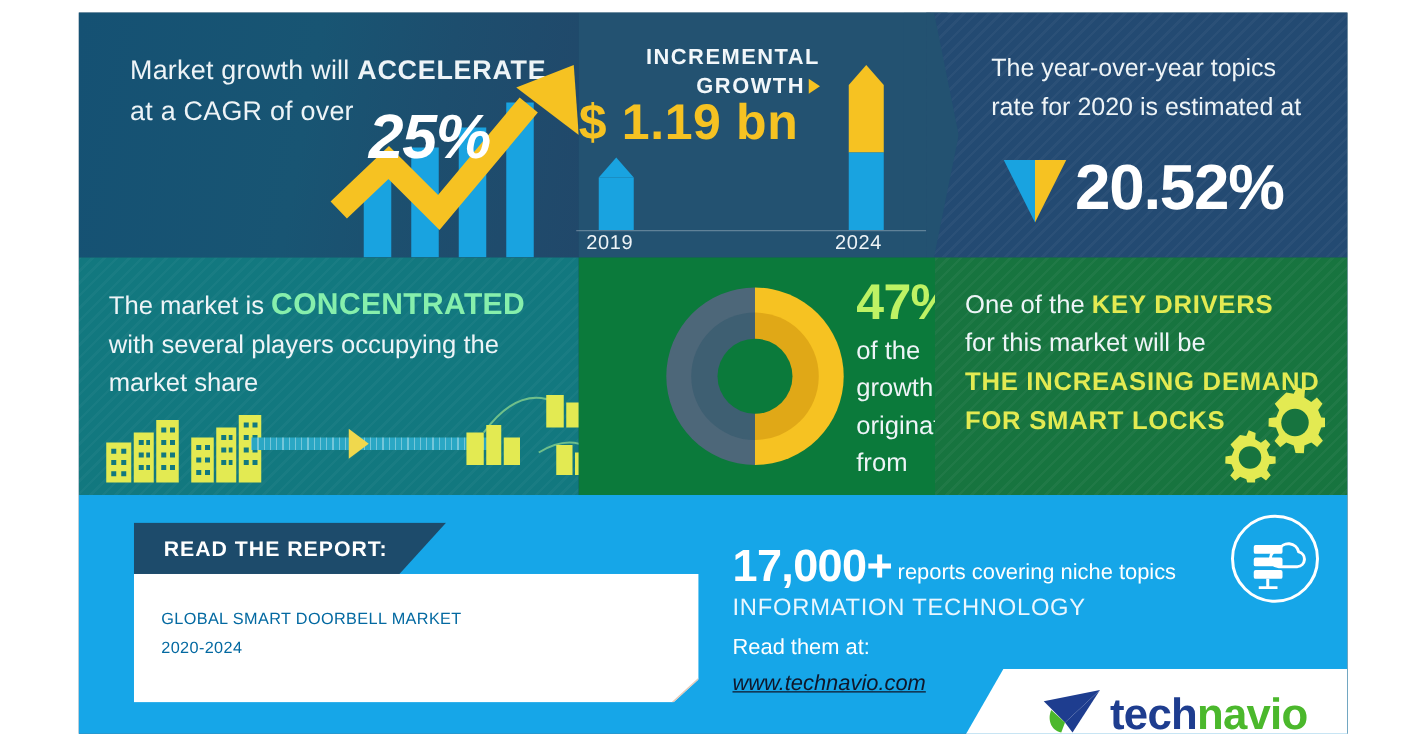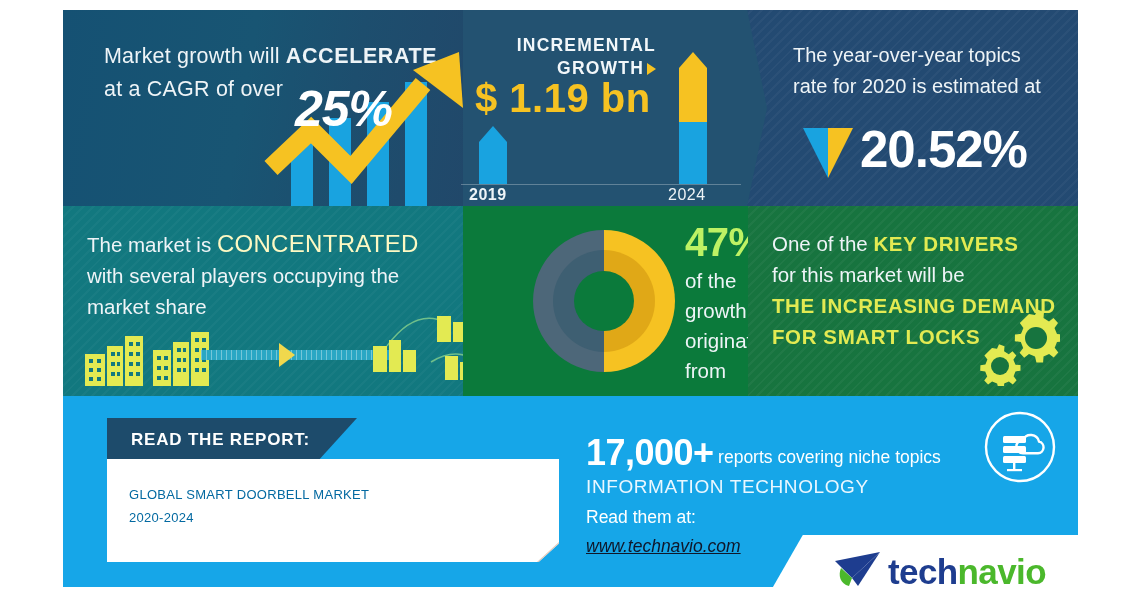--- a/index.html
+++ b/index.html
@@ -25,24 +25,24 @@
      clip-path:polygon(0 0,55% 0,100% 50%,55% 100%,0 100%);}
 
   .txt-accel{position:absolute;left:41px;top:30px;color:#eef4f7;font-size:21.5px;line-height:33px;letter-spacing:.2px;}
   .txt-accel b{font-weight:bold;letter-spacing:.6px;}
   .big25{position:absolute;left:232px;top:70px;color:#ffffff;font-size:50px;font-weight:bold;font-style:italic;letter-spacing:-1px;}
 
   .incr-label{position:absolute;left:403px;top:24px;width:190px;color:#f2f7fa;font-size:17.5px;line-height:23px;
      font-weight:bold;letter-spacing:1.2px;text-align:right;}
   .incr-caret{display:inline-block;width:0;height:0;border-left:9px solid #f6c222;
      border-top:6px solid transparent;border-bottom:6px solid transparent;vertical-align:middle;margin-left:3px;}
-  .incr-val{position:absolute;left:400px;top:66px;color:#f6c222;font-size:40px;font-weight:bold;letter-spacing:.5px;padding-left:12px;}
+  .incr-val{position:absolute;left:400px;top:66px;color:#f6c222;font-size:40px;font-weight:bold;letter-spacing:.5px;}
   .axis{position:absolute;left:398px;top:174px;width:290px;height:1px;background:rgba(255,255,255,.28);}
   .yr{position:absolute;color:#eef4f7;font-size:16px;letter-spacing:.5px;}
-  .yr-a{left:406px;top:176px;font-weight:bold;}
+  .yr-a{left:406px;top:176px;}
   .yr-b{left:605px;top:176px;}
   .arrowbar{position:absolute;bottom:22px;width:28px;}
   .arrowbar .head{width:0;height:0;margin:0 auto;border-left:14px solid transparent;border-right:14px solid transparent;}
   .arrowbar .body{width:28px;}
   .ab1{left:416px;}
   .ab2{left:616px;}
 
   .txt-yoy{position:absolute;left:730px;top:30px;color:#eef4f7;font-size:20px;line-height:31px;}
   .tri{position:absolute;left:740px;top:118px;width:0;height:0;}
   .tri .l{position:absolute;width:0;height:0;border-right:25px solid #19a3e0;border-bottom:50px solid transparent;border-top:0;}
@@ -53,21 +53,21 @@
   .row2{position:absolute;left:0;top:196px;width:1015px;height:190px;}
   .p-conc{position:absolute;left:0;top:0;width:400px;height:190px;background:#12787f;overflow:hidden;}
   .p-conc .hatch{position:absolute;inset:0;
      background-image:repeating-linear-gradient(135deg,rgba(255,255,255,.03) 0 2px,rgba(255,255,255,0) 2px 7px);}
   .p-na{position:absolute;left:400px;top:0;width:285px;height:190px;background:#0b7a3b;overflow:hidden;}
   .p-kd{position:absolute;left:685px;top:0;width:330px;height:190px;background:#17743f;overflow:hidden;}
   .p-kd .hatch{position:absolute;inset:0;
      background-image:repeating-linear-gradient(135deg,rgba(255,255,255,.04) 0 2px,rgba(255,255,255,0) 2px 7px);}
 
   .txt-conc{position:absolute;left:24px;top:22px;color:#eef4f7;font-size:20.5px;line-height:31px;}
-  .txt-conc b{color:#fef9c3;font-size:24px;font-weight:normal;letter-spacing:.3px;}
+  .txt-conc b{color:#86efac;font-size:24px;font-weight:bold;letter-spacing:.3px;}
   .conc-art{position:absolute;left:10px;top:108px;width:390px;height:80px;}
   .track{position:absolute;left:128px;top:36px;width:190px;height:10px;background:#2aa7c4;}
   .track .ticks{position:absolute;inset:0;
      background-image:repeating-linear-gradient(90deg,rgba(255,255,255,.35) 0 1px,rgba(255,255,255,0) 1px 5px);}
   .track .mid{position:absolute;left:78px;top:-7px;width:0;height:0;
      border-left:16px solid #f0d84d;border-top:12px solid transparent;border-bottom:12px solid transparent;}
   .arcs{position:absolute;left:300px;top:-4px;}
 
   .donut{position:absolute;left:68px;top:22px;width:146px;height:146px;}
   .txt-na{position:absolute;left:222px;top:12px;color:#eef4f7;font-size:20.5px;line-height:30px;}

